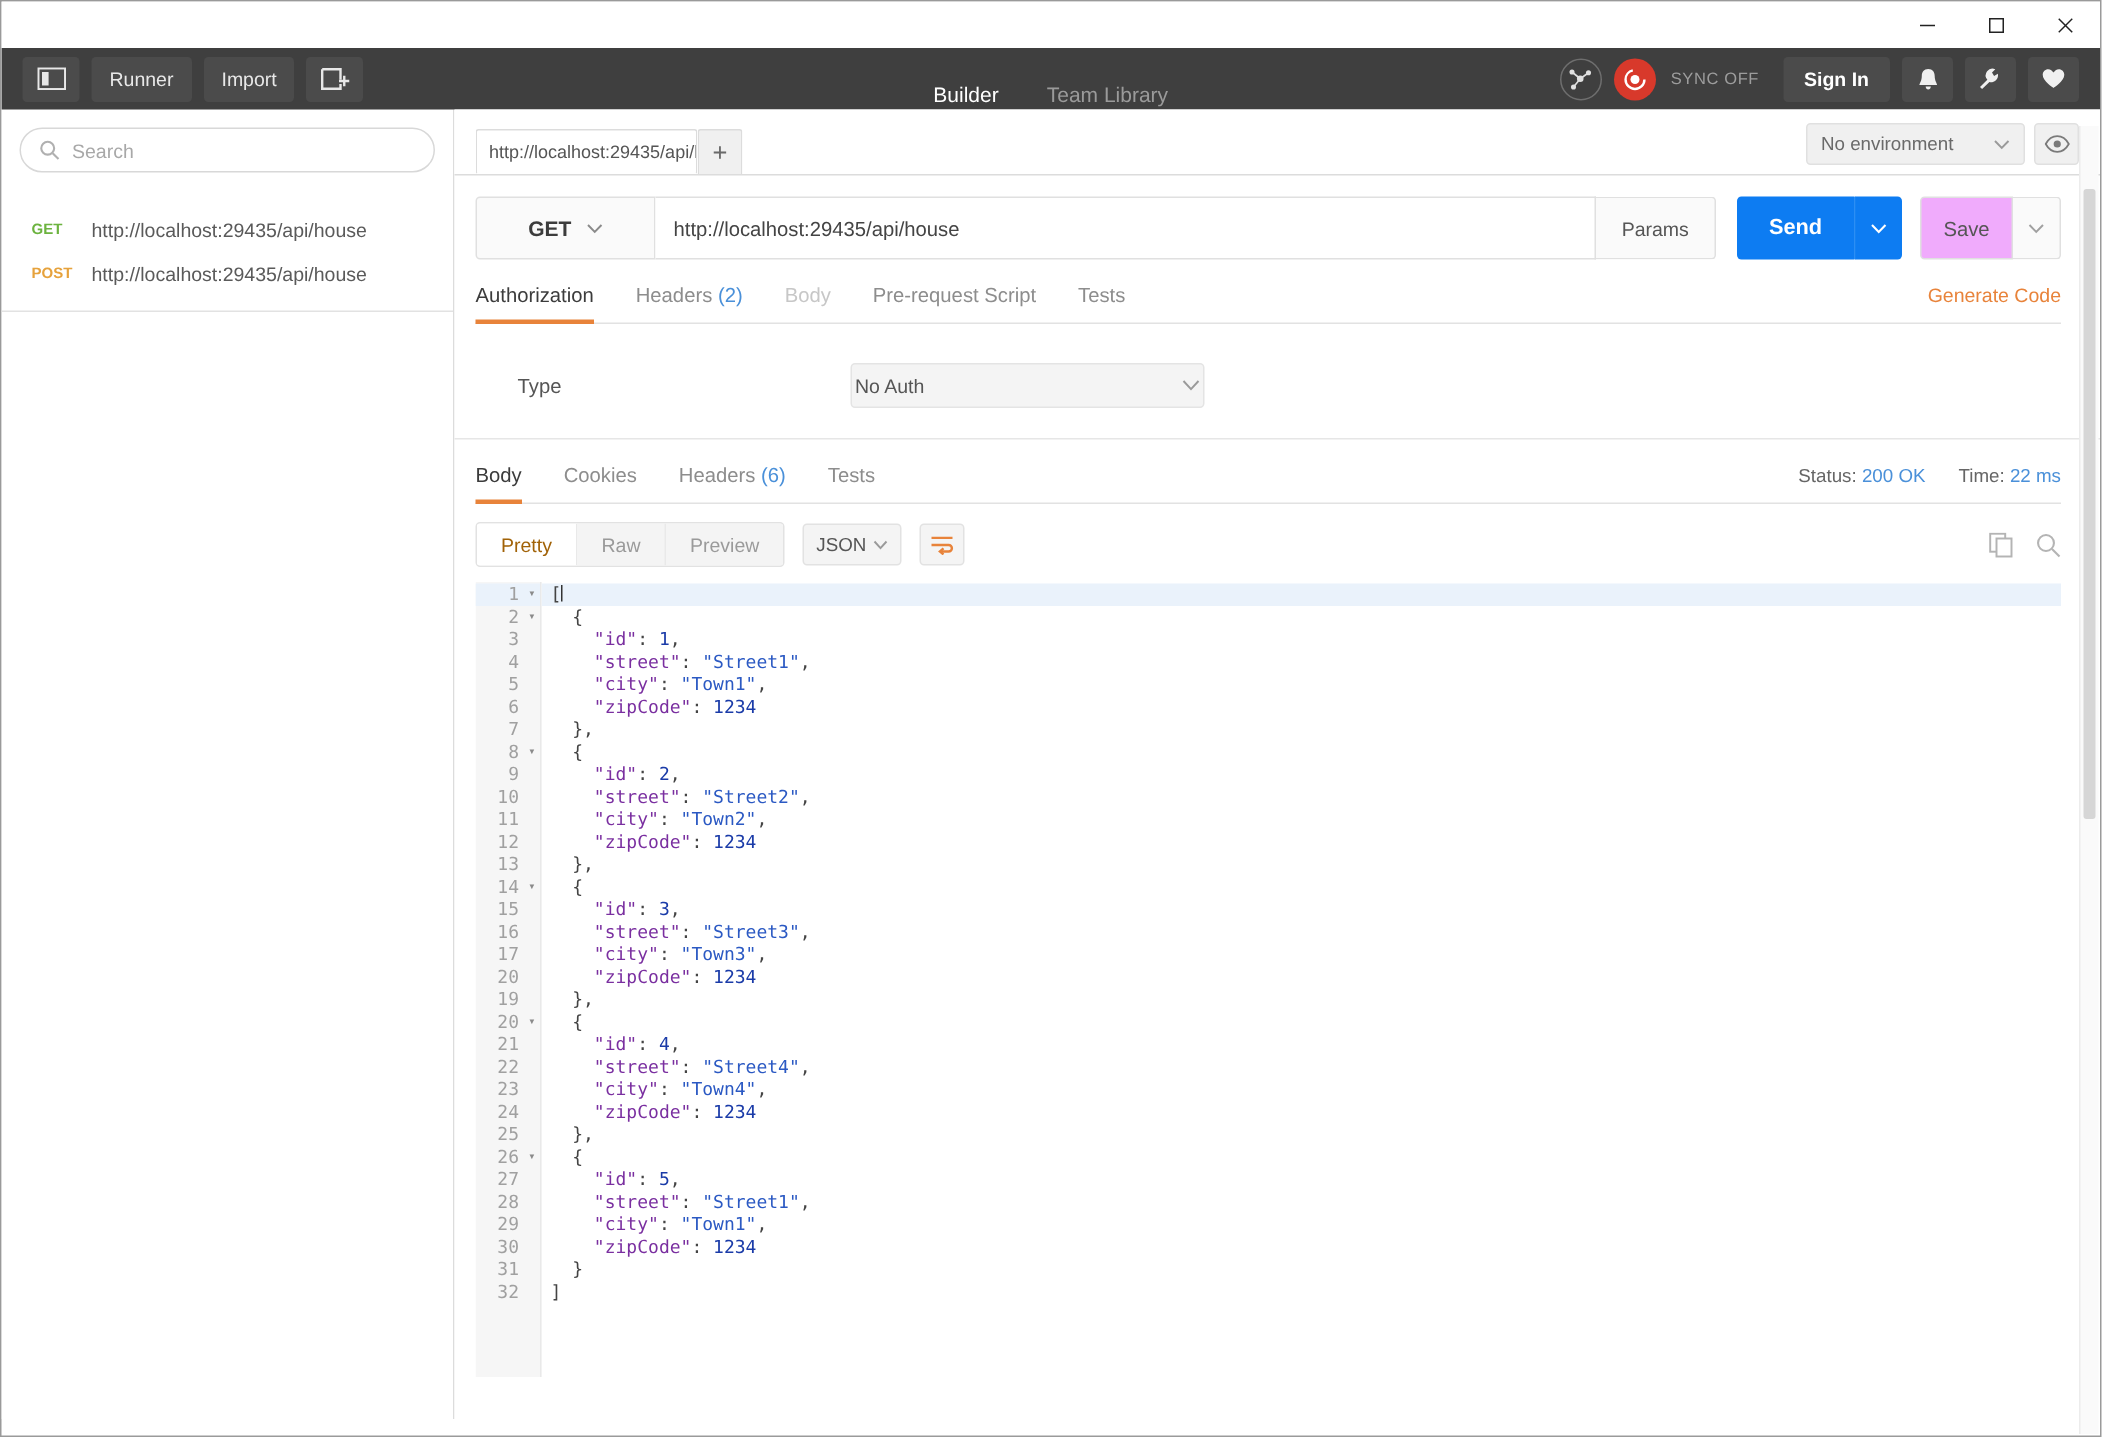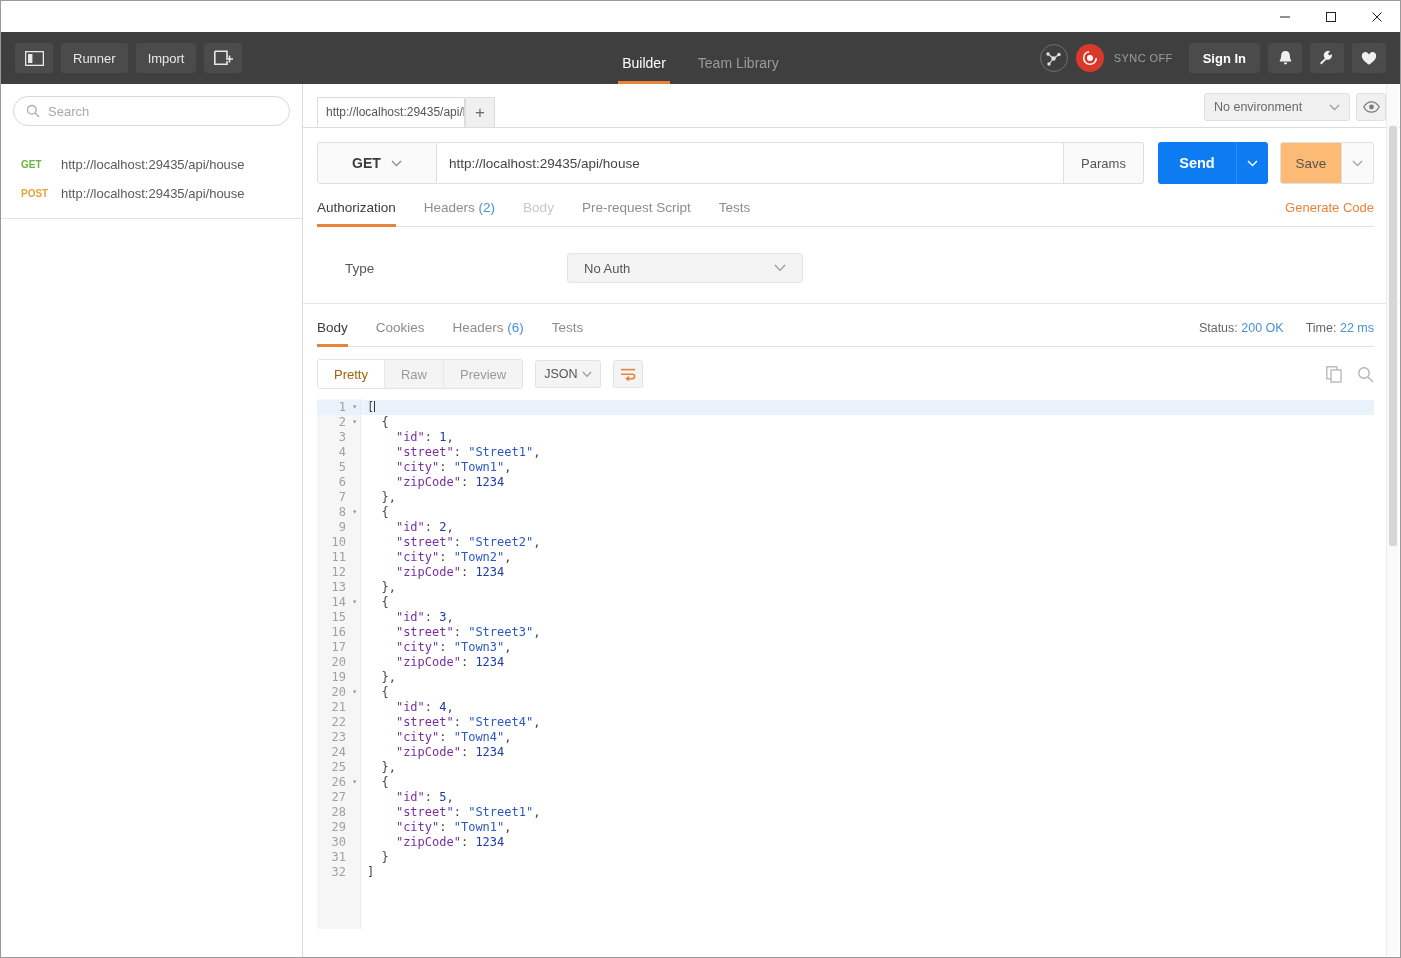--- a/index.html
+++ b/index.html
@@ -16,21 +16,21 @@
     align-items: stretch; justify-content: flex-end;
     border-bottom: 0px solid #ddd;
   }
   .wbtn {
     width: 46px; display: flex; align-items: center; justify-content: center;
     color: #222; font-size: 13px; cursor: default;
   }
 
   
   #appheader {
-    height: 52px; background: #3f3f3f; display: flex; align-items: center;
+    height: 41px; background: #3f3f3f; display: flex; align-items: center;
     position: relative; padding: 12px 14px;
   }
   .hbtn {
     background: #4b4b4b; color: #e8e8e8; border: none;
     height: 30px; border-radius: 3px; padding: 0 12px; margin-right: 8px;
     font-size: 13px; font-family: "Liberation Sans", sans-serif;
     display: flex; align-items: center; justify-content: center; cursor: pointer;
   }
   .hbtn.icon-only { width: 38px; padding: 0; }
   #centernav {
@@ -179,21 +179,21 @@
     font-size: 14.5px; font-weight: bold; display: flex; align-items: center;
     justify-content: center; cursor: pointer; border-radius: 3px 0 0 3px;
   }
   #sendcaret {
     width: 32px; height: 42px; background: #0d7cf2; border-left: 1px solid #2c8ef4;
     display: flex; align-items: center; justify-content: center; cursor: pointer;
     border-radius: 0 3px 3px 0;
   }
   #savegrp { display: flex; margin-left: 12px; }
   #savebtn {
-    width: 62px; height: 42px; background: #fdba74; border: 1px solid #e0e0e0;
+    width: 62px; height: 42px; background: #f0abfc; border: 1px solid #e0e0e0;
     display: flex; align-items: center; justify-content: center;
     font-size: 13.5px; color: #555; cursor: pointer; border-radius: 3px 0 0 3px;
   }
   #savecaret {
     width: 32px; height: 42px; background: #fafafa; border: 1px solid #e0e0e0;
     border-left: none; display: flex; align-items: center; justify-content: center;
     cursor: pointer; border-radius: 0 3px 3px 0;
   }
 
   
@@ -216,21 +216,21 @@
     margin-left: auto; color: #e8833a; font-size: 13px;
     padding-bottom: 11px; cursor: pointer;
   }
 
   
   #authbody { padding: 26px 0 0 0; display: flex; align-items: center; }
   #authbody .lbl { font-size: 13.5px; color: #555; width: 250px; padding-left: 28px; }
   #authselect {
     width: 236px; height: 30px; background: #f4f4f4; border: 1px solid #e4e4e4;
     border-radius: 3px; display: flex; align-items: center; justify-content: space-between;
-    padding: 0 16px; font-size: 13px; color: #555; cursor: pointer;
+    padding: 0 2px; font-size: 13px; color: #555; cursor: pointer;
   }
 
   
   #response { margin-top: 20px; border-top: 1px solid #e6e6e6; padding: 0 26px 0 14px; }
   #respmeta { margin-left: auto; display: flex; gap: 22px; padding-bottom: 11px; font-size: 12.5px; color: #666; }
   #respmeta b { font-weight: normal; color: #4a90d9; }
   #resptoolbar { display: flex; align-items: center; margin-top: 12px; gap: 12px; }
   .segctrl { display: flex; border: 1px solid #e2e2e2; border-radius: 3px; overflow: hidden; }
   .segctrl .seg {
     padding: 0 16px; height: 28px; display: flex; align-items: center;

